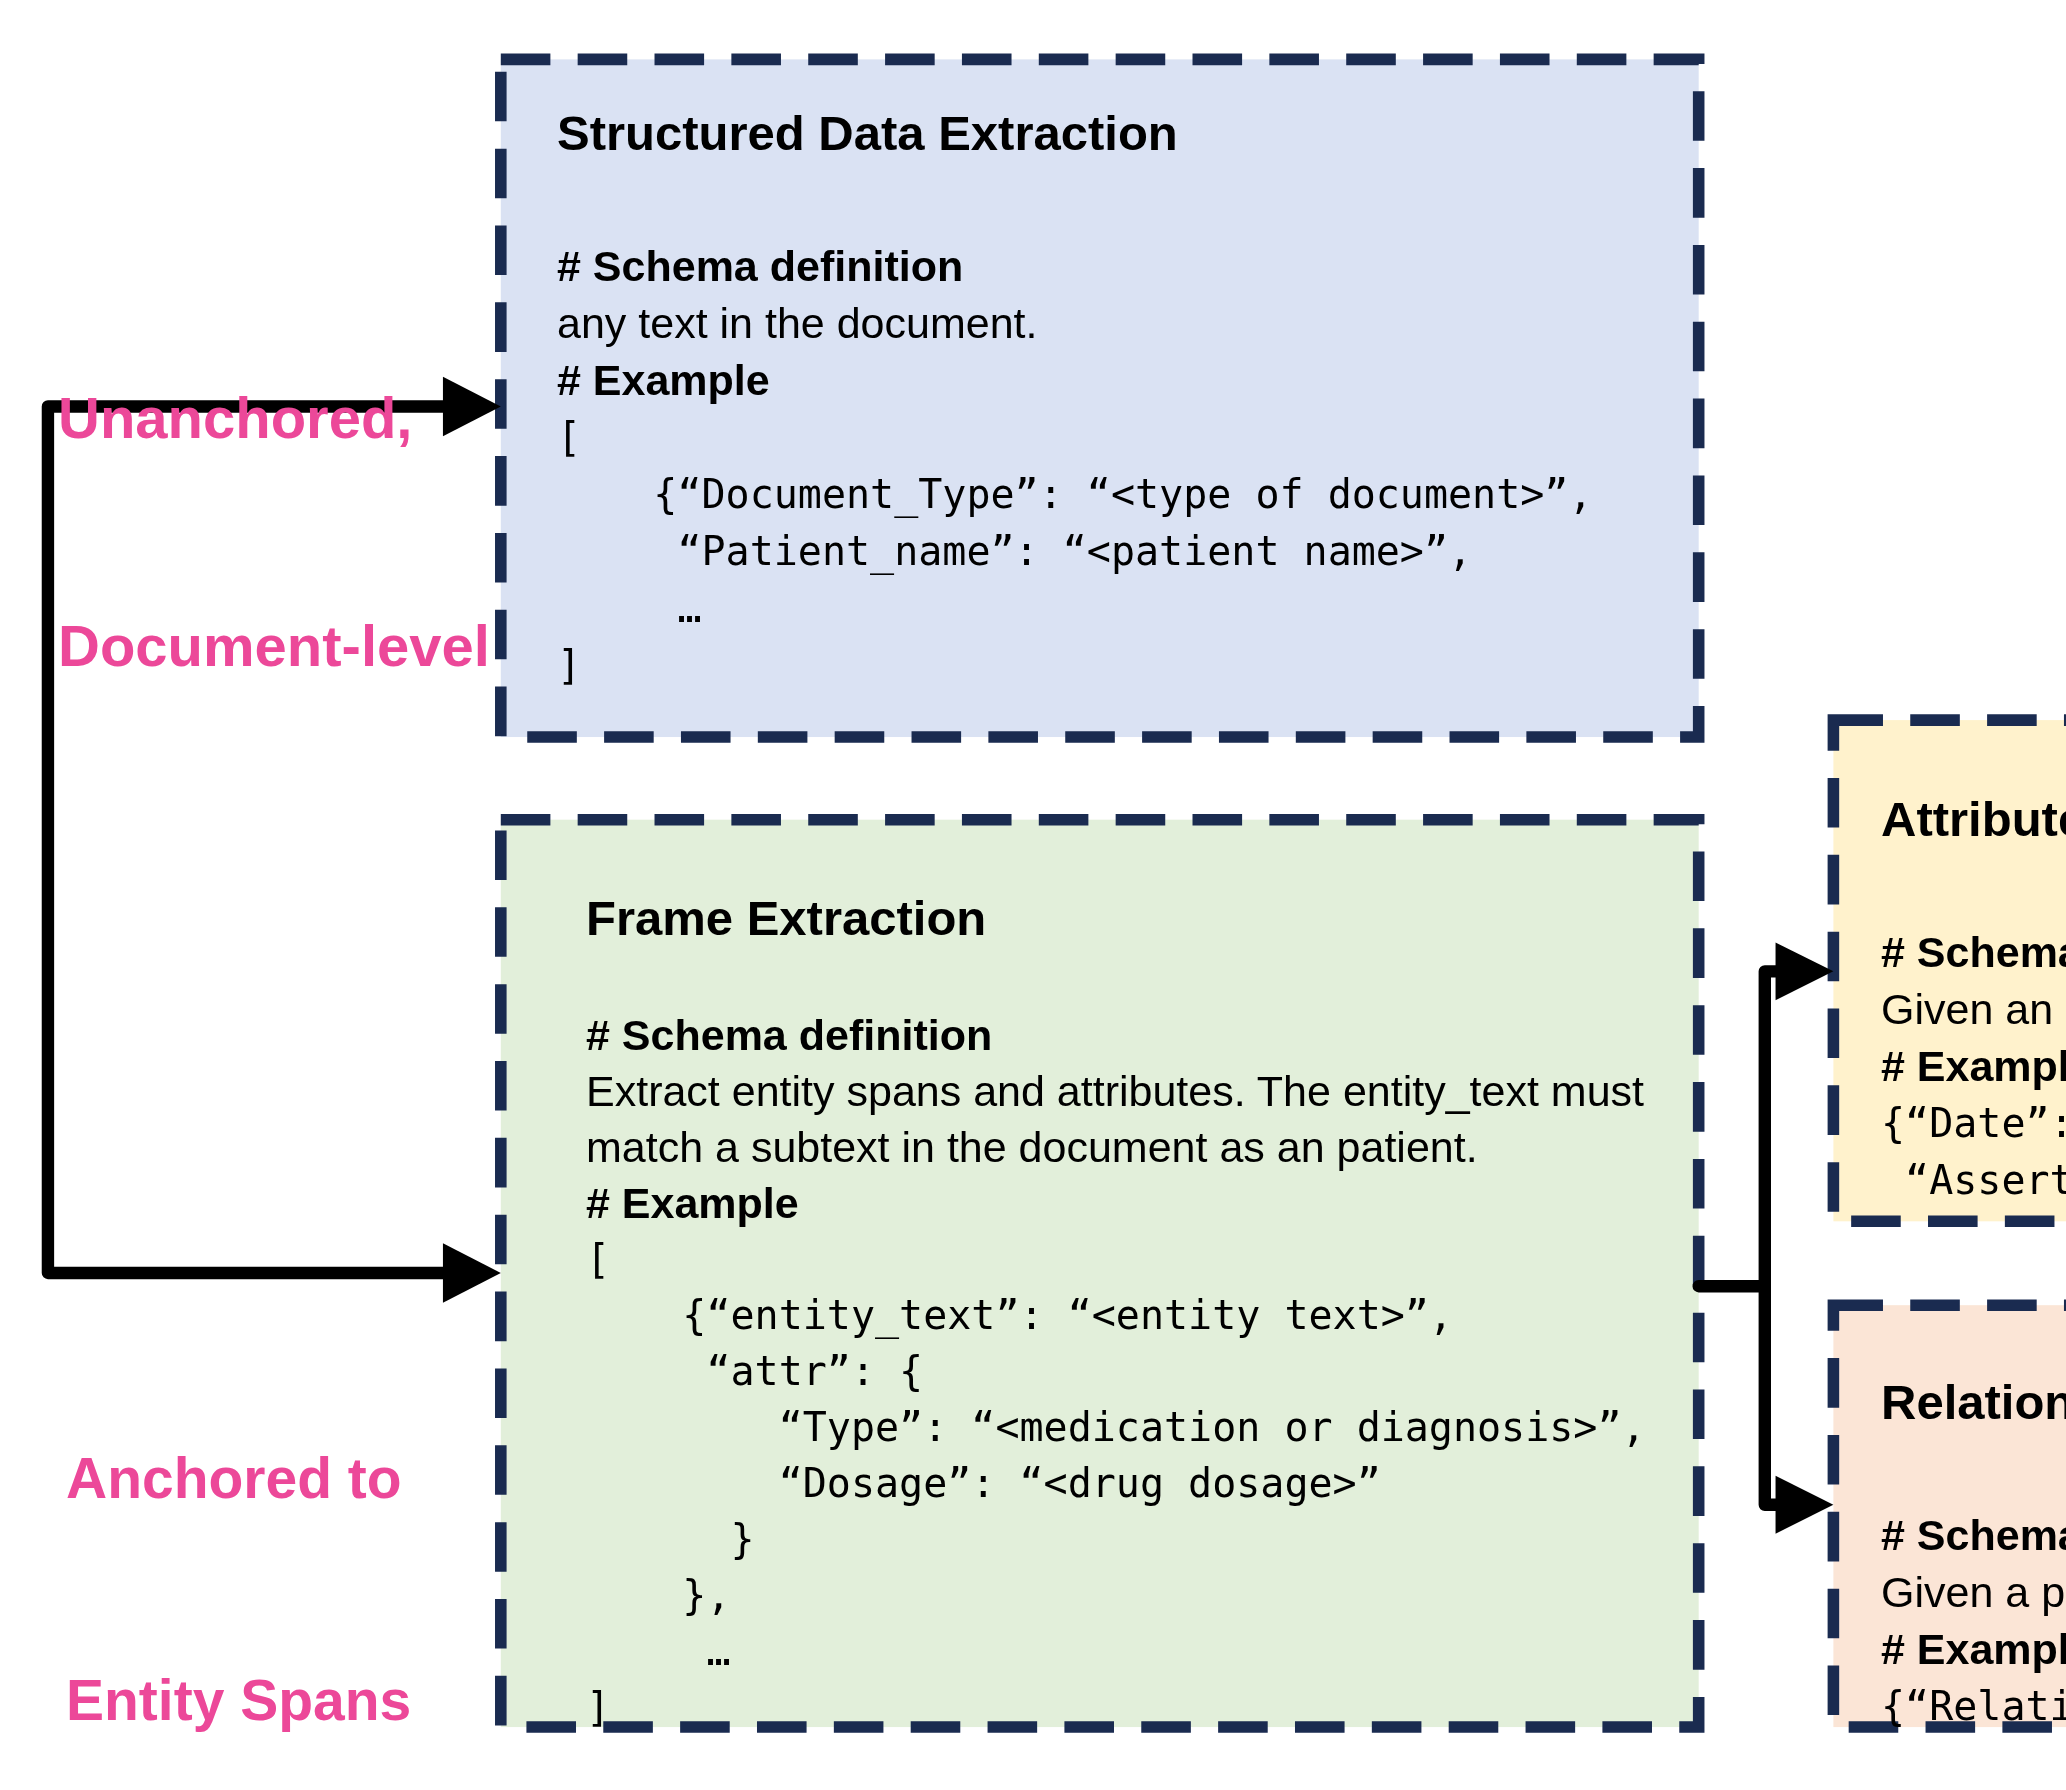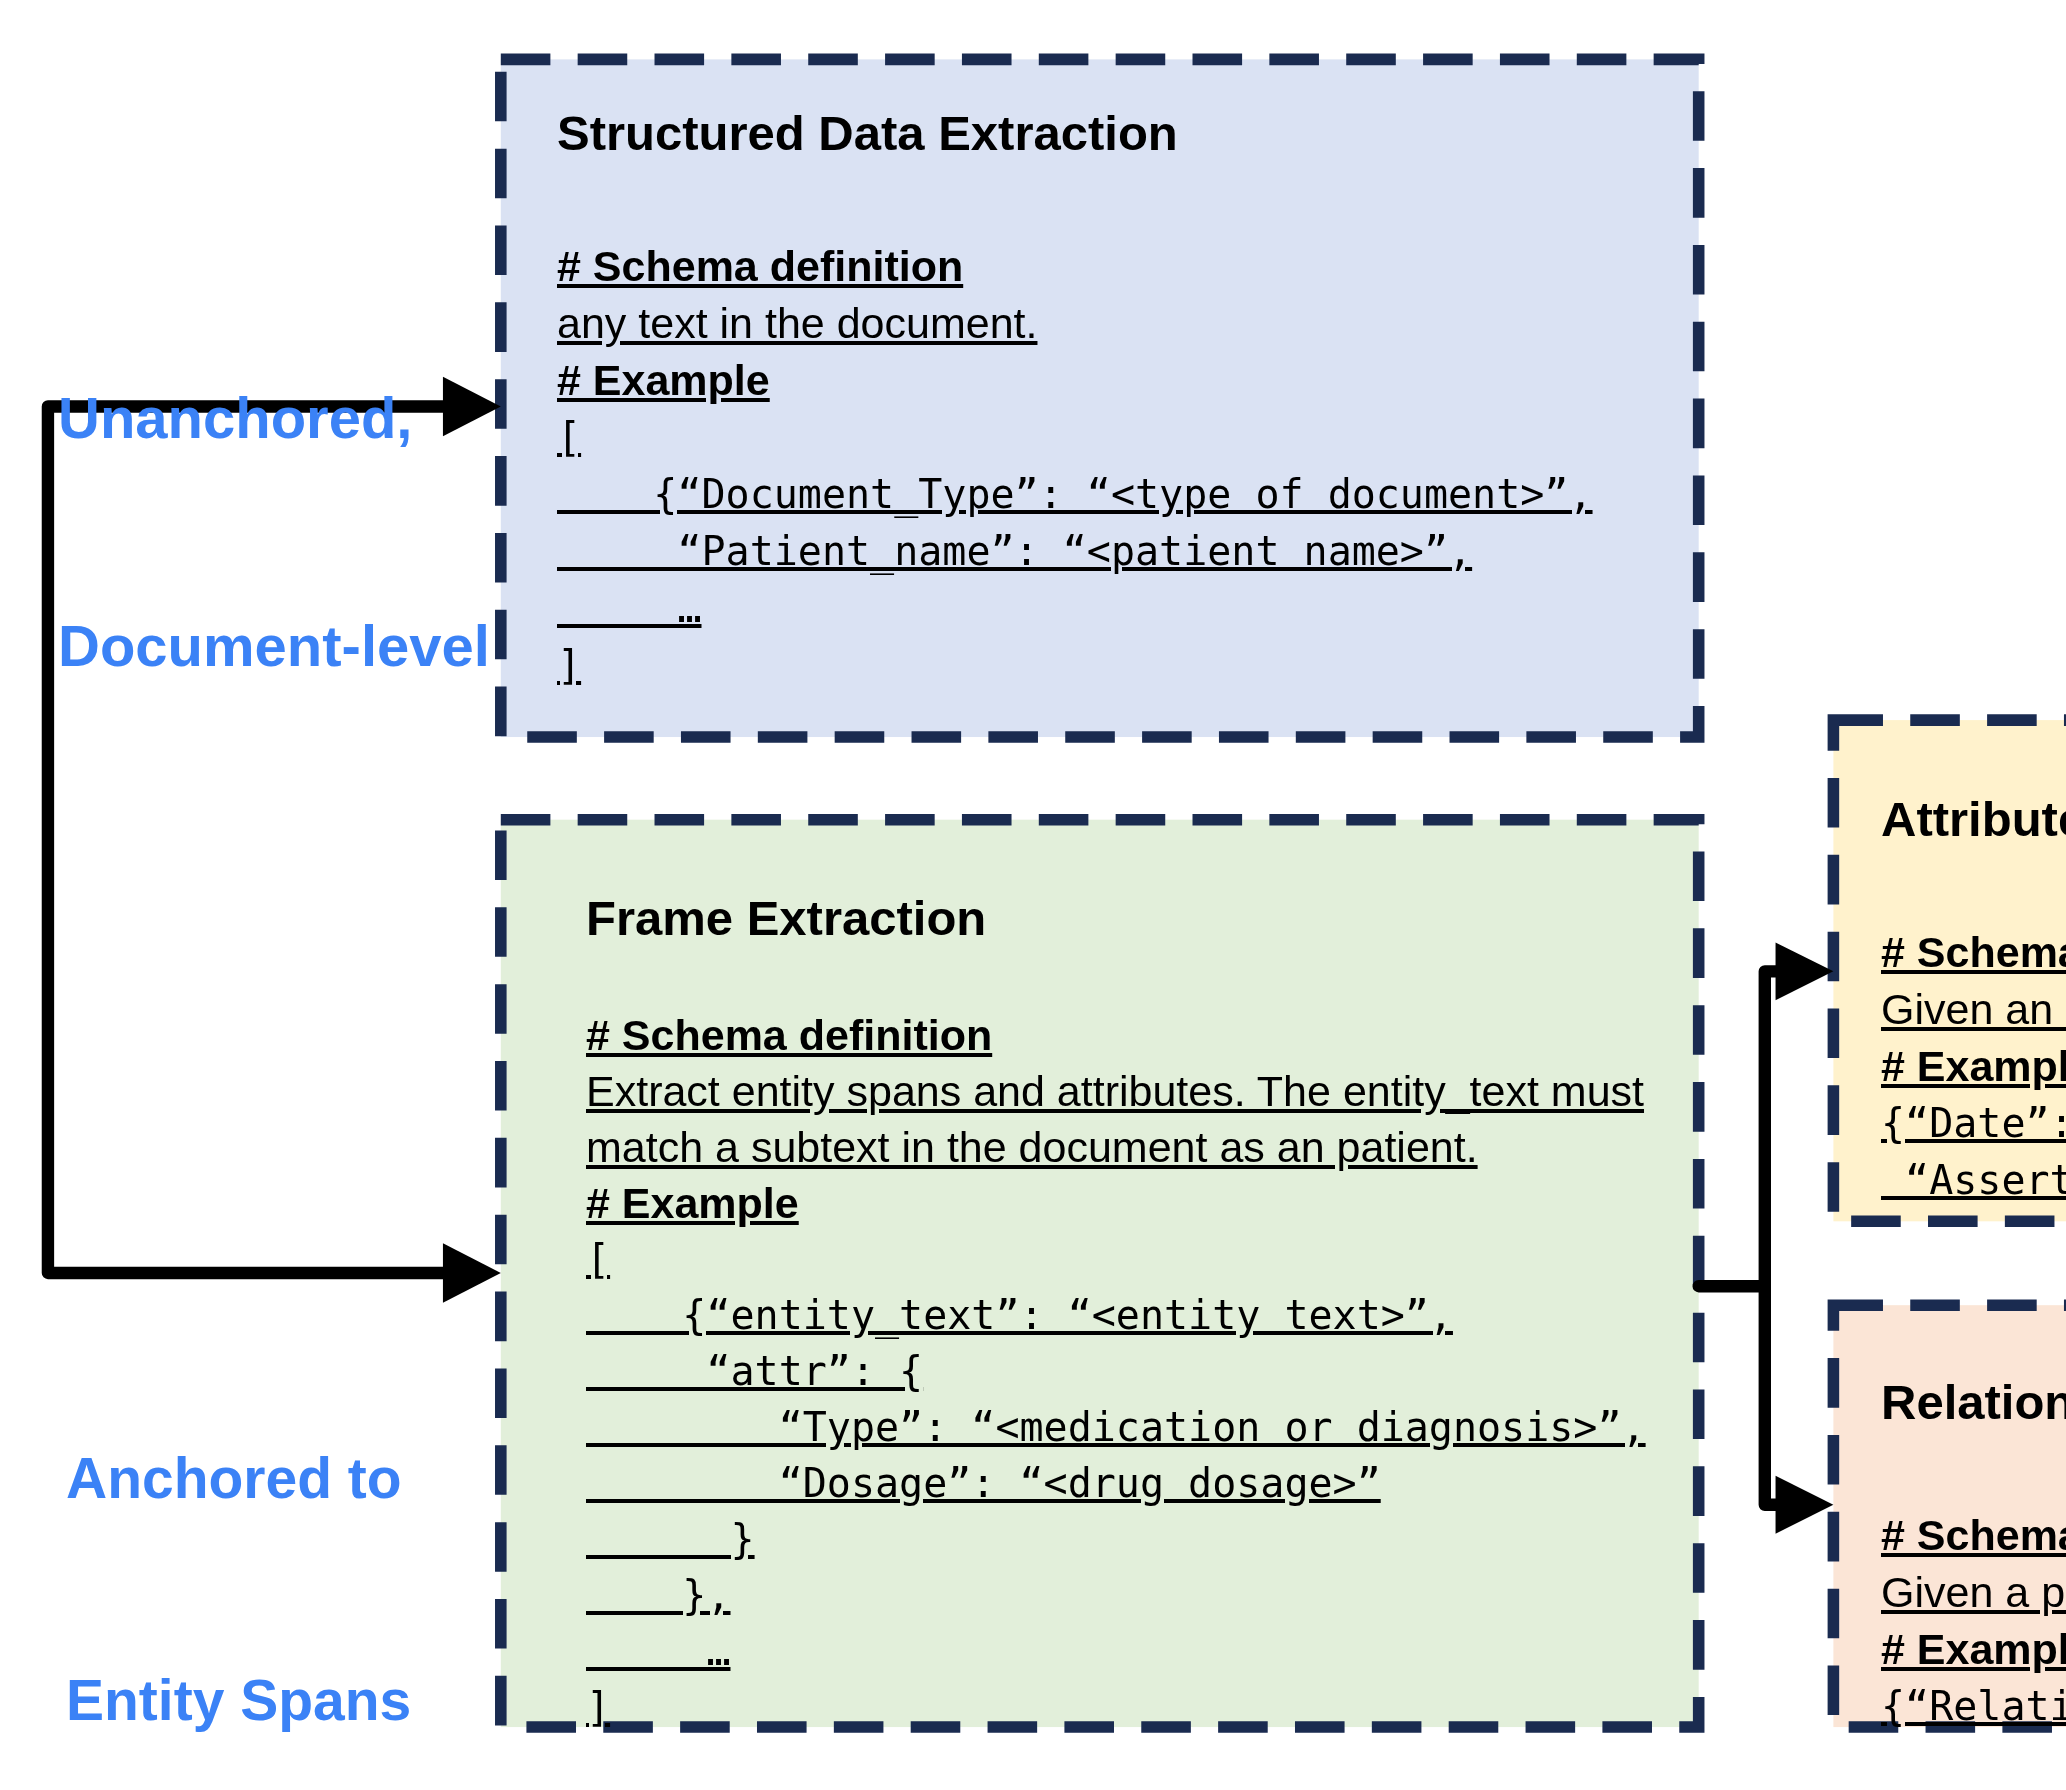--- a/index.html
+++ b/index.html
@@ -19,21 +19,21 @@
   #graphics {
     position: absolute;
     left: 0;
     top: 0;
     width: 2835px;
     height: 1791px;
   }
   .side-label {
     position: absolute;
     font-weight: bold;
-    color: #3b82f6;
+    color: #ec4899;
     white-space: pre;
   }
   #label-unanchored {
     left: 58px;
     top: 228px;
     font-size: 58px;
     line-height: 76px;
   }
   #label-anchored {
     left: 66px;
@@ -48,21 +48,20 @@
   .panel-title {
     font-size: 49px;
     font-weight: bold;
     line-height: 70px;
     white-space: pre;
   }
   .ln {
     font-size: 43px;
     line-height: 57px;
     white-space: pre;
-    text-decoration: underline;
   }
   .ln.bold {
     font-weight: bold;
   }
   .ln.code {
     font-family: "DejaVu Sans Mono", "Liberation Mono", monospace;
     font-size: 40px;
   }
   #panel-structured {
     left: 501px; top: 59px; width: 1198px; height: 678px;

